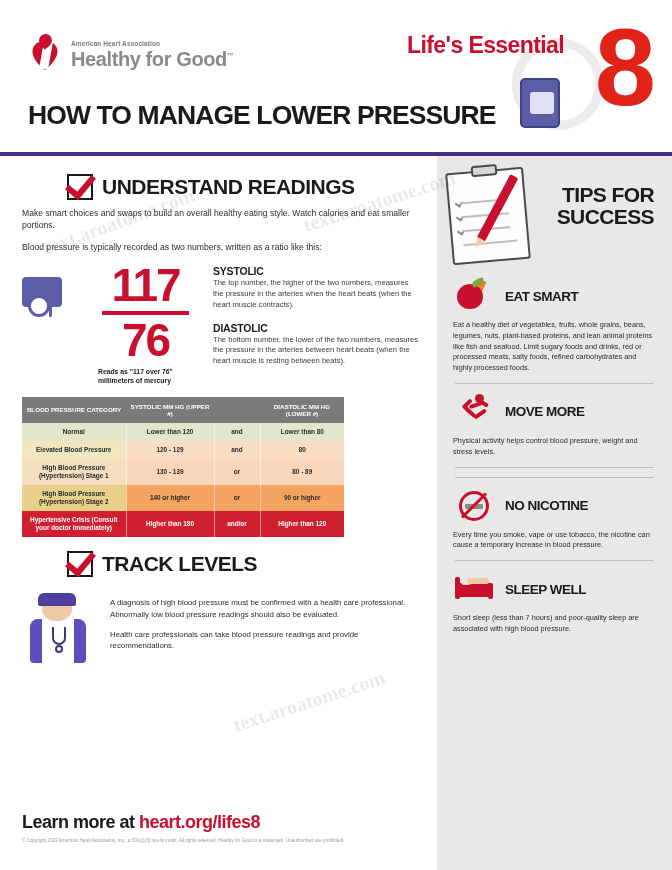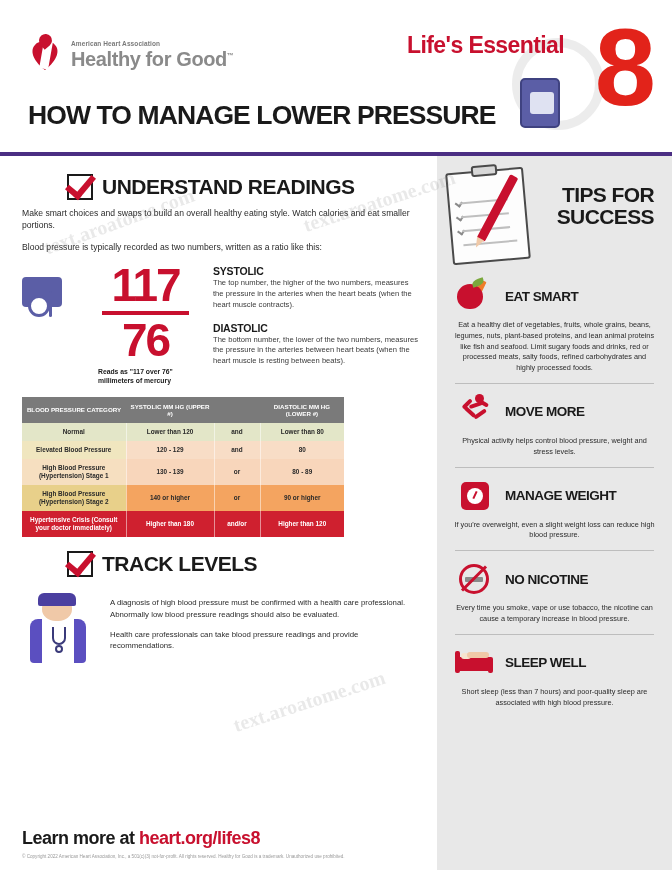--- a/index.html
+++ b/index.html
@@ -141,21 +141,21 @@
   .doc-cap  { position: absolute; left: 16px; top: 0px; width: 38px; height: 13px; background: #4b3fa0; border-radius: 6px 6px 2px 2px; }
   .doc-body { position: absolute; left: 8px; top: 26px; width: 56px; height: 44px; background: #5b4fc0; border-radius: 8px 8px 4px 4px; }
   .doc-coat { position: absolute; left: 20px; top: 26px; width: 32px; height: 44px; background: #ffffff; }
   .doc-stet { position: absolute; left: 30px; top: 34px; width: 14px; height: 18px; border: 2px solid #3a3a7a; border-top: none; border-radius: 0 0 10px 10px; }
   .doc-stet2{ position: absolute; left: 33px; top: 52px; width: 8px; height: 8px; border: 2px solid #3a3a7a; border-radius: 50%; }
   .track-text { flex: 1 1 auto; padding-top: 4px; }
   .track-text p { font-size: 7.8px; line-height: 1.46; color: #2b2b2b; }
   .track-text p + p { margin-top: 9px; }
 
   
-  .footer { position: absolute; left: 22px; bottom: 10px; }
+  .footer { position: absolute; left: 22px; bottom: 26px; }
   .learn { font-size: 18px; font-weight: 800; color: #1a1a1a; letter-spacing: -.5px; }
   .learn .url { color: #c8102e; }
   .fine { font-size: 4.6px; color: #9a9a9a; margin-top: 5px; line-height: 1.3; width: 400px; }
 
   
   .tips-head { position: relative; height: 92px; }
   .clipboard {
     position: absolute; left: -4px; top: -6px; width: 78px; height: 92px;
     background: #fdfdfd; border: 2px solid #4a4a4a; border-radius: 3px;
     transform: rotate(-5deg);
@@ -174,21 +174,21 @@
     content: ""; position: absolute; left: 0; bottom: -9px;
     border-left: 4.5px solid transparent; border-right: 4.5px solid transparent;
     border-top: 10px solid #f0c9a8;
   }
   .tips-title {
     position: absolute; right: 2px; top: 8px; text-align: right;
     font-size: 21px; font-weight: 800; color: #1a1a1a; line-height: 1.04;
     letter-spacing: -.6px;
   }
 
-  .tip { margin-top: 8px; text-align: center; }
+  .tip { margin-top: 8px; }
   .tip-head { display: flex; align-items: center; gap: 10px; min-height: 40px; }
   .tip-icon { width: 42px; height: 40px; flex: 0 0 auto; position: relative; }
   .tip-name { font-size: 13.5px; font-weight: 800; color: #1a1a1a; letter-spacing: -.5px; }
   .tip-text { font-size: 7.3px; line-height: 1.48; color: #2b2b2b; margin-top: 4px; }
   .tip-rule { height: 1px; background: #bdbdbd; margin: 9px 2px 0 2px; }
 
   
   .ic-apple { position: absolute; left: 4px; top: 8px; width: 26px; height: 25px; background: #c8102e; border-radius: 50% 50% 48% 48%; }
   .ic-apple-leaf { position: absolute; left: 19px; top: 3px; width: 12px; height: 7px; background: #7aa83c; border-radius: 60% 0 60% 0; transform: rotate(-18deg); }
   .ic-carrot { position: absolute; left: 22px; top: 4px; width: 8px; height: 26px; background: #f07c28; clip-path: polygon(50% 100%, 0 0, 100% 0); transform: rotate(18deg); }
@@ -404,31 +404,20 @@
               <div class="ic-run-a2"></div>
             <div class="ic-run-l1"></div>
               <div class="ic-run-l2"></div>
           </div>
           <div class="tip-name">MOVE MORE</div>
         </div>
         <div class="tip-text">Physical activity helps control blood pressure, weight and stress levels.</div>
       </div>
       <div class="tip-rule"></div>
 
-      <div class="tip">
-        <div class="tip-head">
-          <div class="tip-icon">
-            <div class="ic-scale"></div>
-              <div class="ic-scale-dial"></div>
-              <div class="ic-scale-needle"></div>
-          </div>
-          <div class="tip-name">MANAGE WEIGHT</div>
-        </div>
-        <div class="tip-text">If you're overweight, even a slight weight loss can reduce high blood pressure.</div>
-      </div>
       <div class="tip-rule"></div>
 
       <div class="tip">
         <div class="tip-head">
           <div class="tip-icon">
             <div class="ic-cig"></div>
               <div class="ic-nosmoke"></div>
               <div class="ic-nosmoke-bar"></div>
           </div>
           <div class="tip-name">NO NICOTINE</div>

